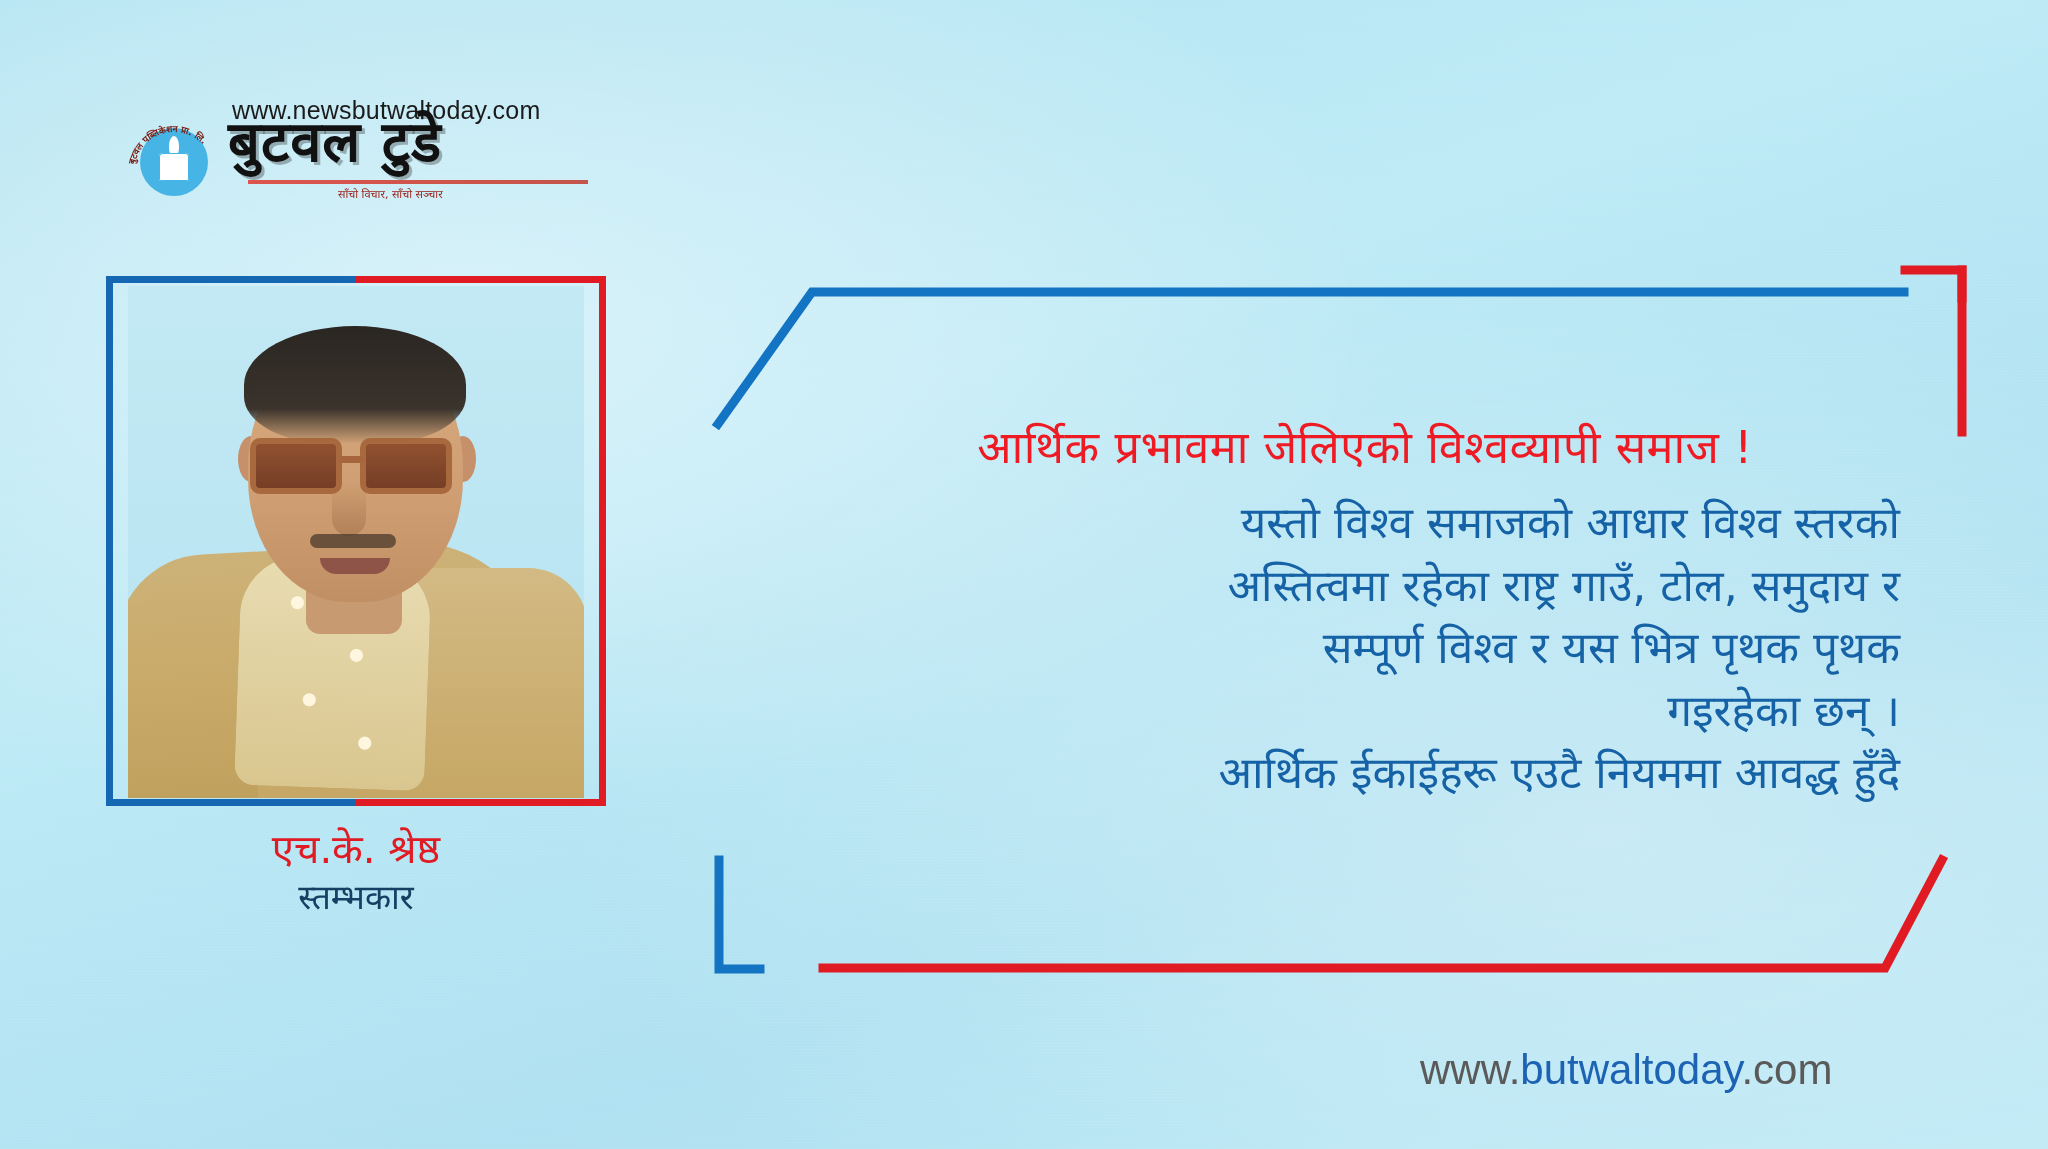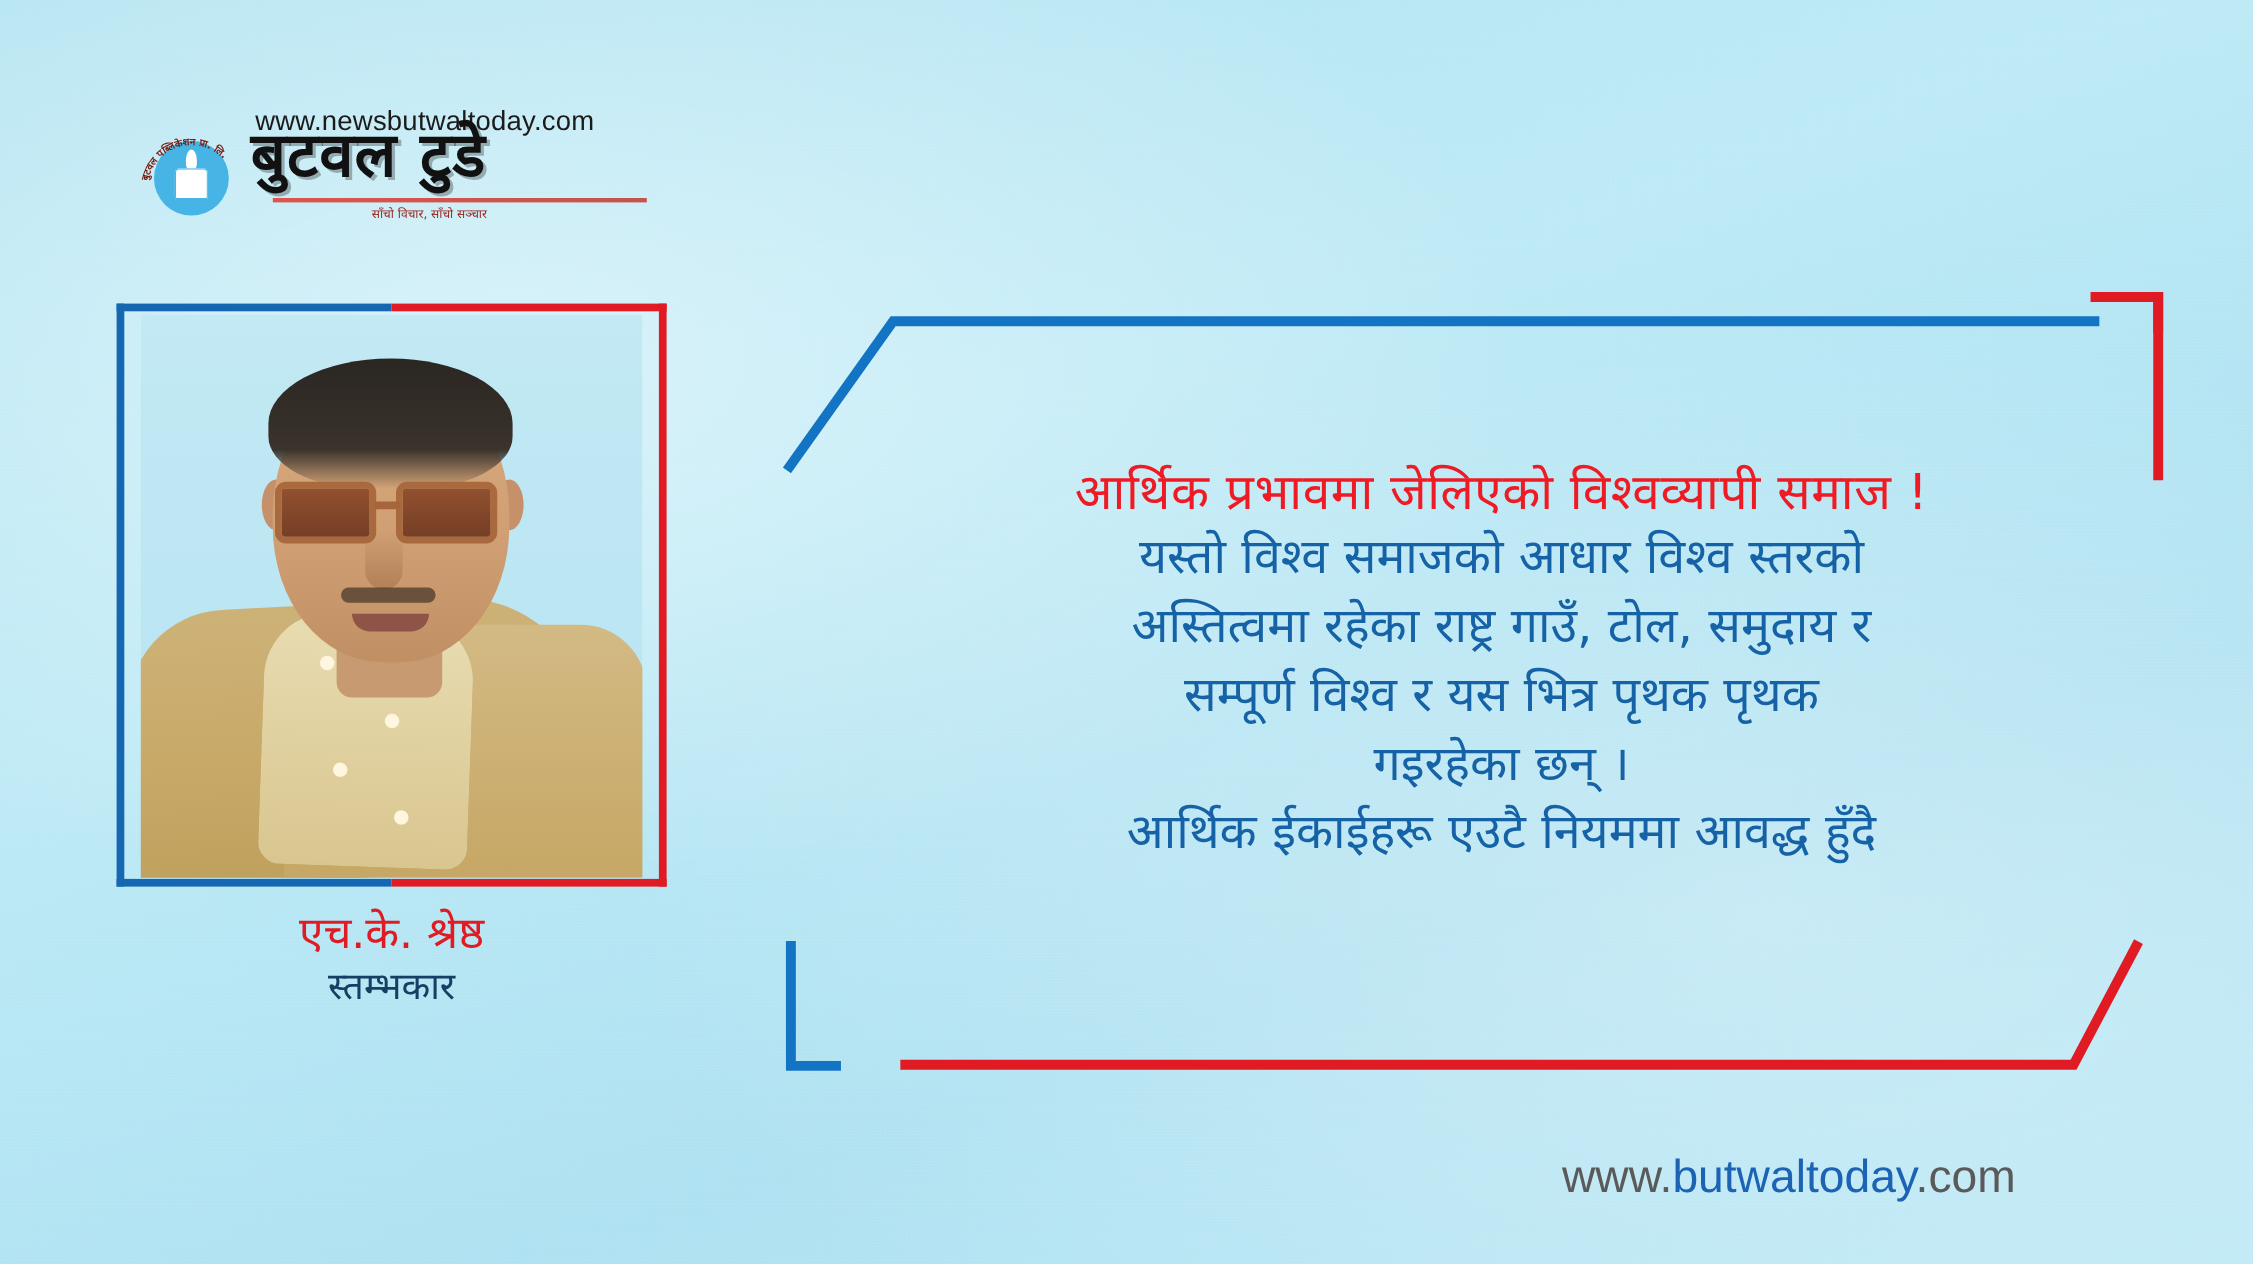--- a/index.html
+++ b/index.html
@@ -171,23 +171,24 @@
   
   #content{
     position:absolute;left:830px;top:420px;width:1070px;text-align:center;
   }
   #headline{
     font-family:"DejaVu Sans", sans-serif;
     font-size:45px;font-weight:normal;color:#ee1b24;
     line-height:1.25;letter-spacing:.5px;white-space:nowrap;
   }
   #body-text{
+    margin-top:16px;
     font-family:"DejaVu Sans", sans-serif;
     font-size:44px;color:#1662a6;line-height:1.42;
-    text-align:center;
+    text-align:right;
   }
   #body-text .ln{display:block;white-space:nowrap;}
 
   
   #footer-url{
     position:absolute;left:1398px;top:1046px;
     font-family:"Liberation Sans", sans-serif;font-size:42px;
     color:#5a5a5a;white-space:nowrap;margin-left:22px;
   }
   #footer-url .brand{color:#1c63b4;}

